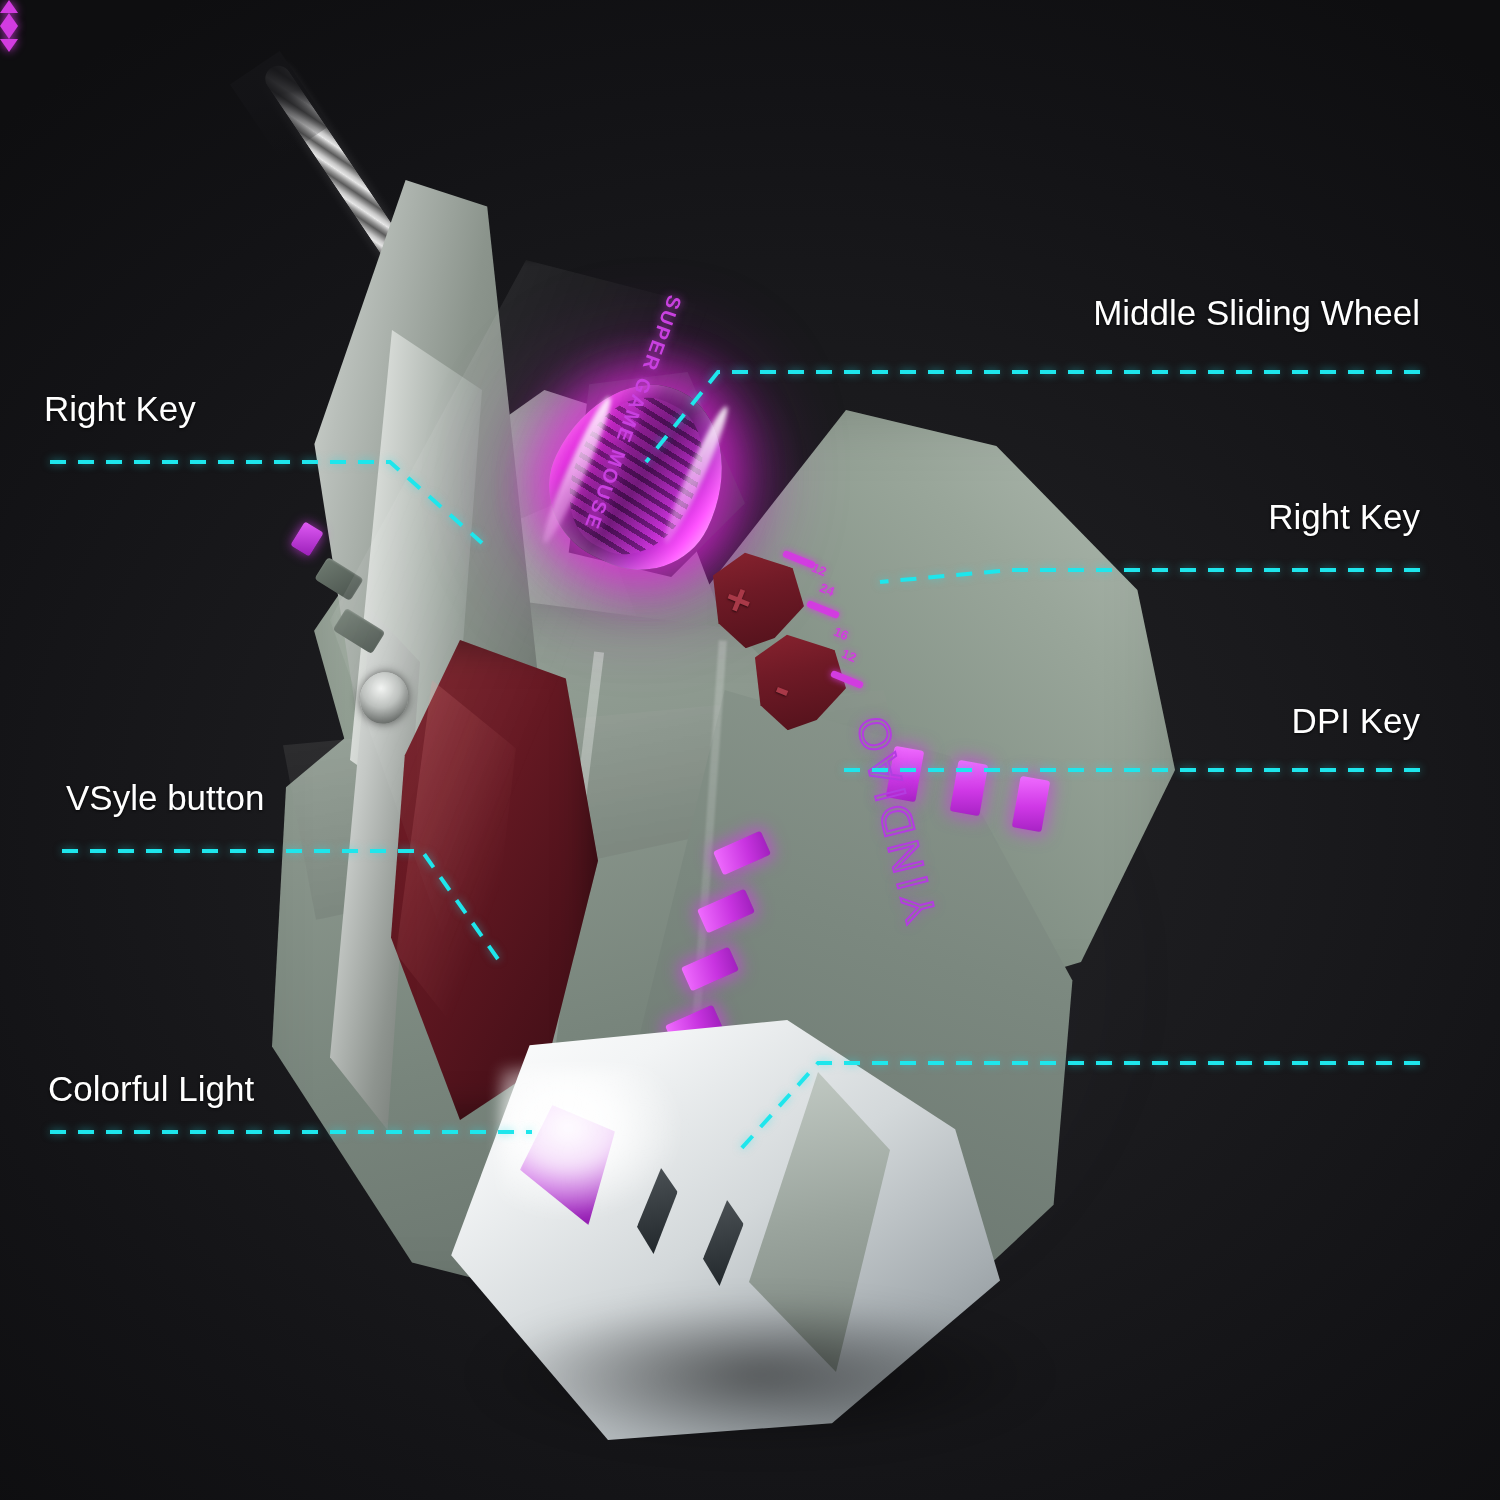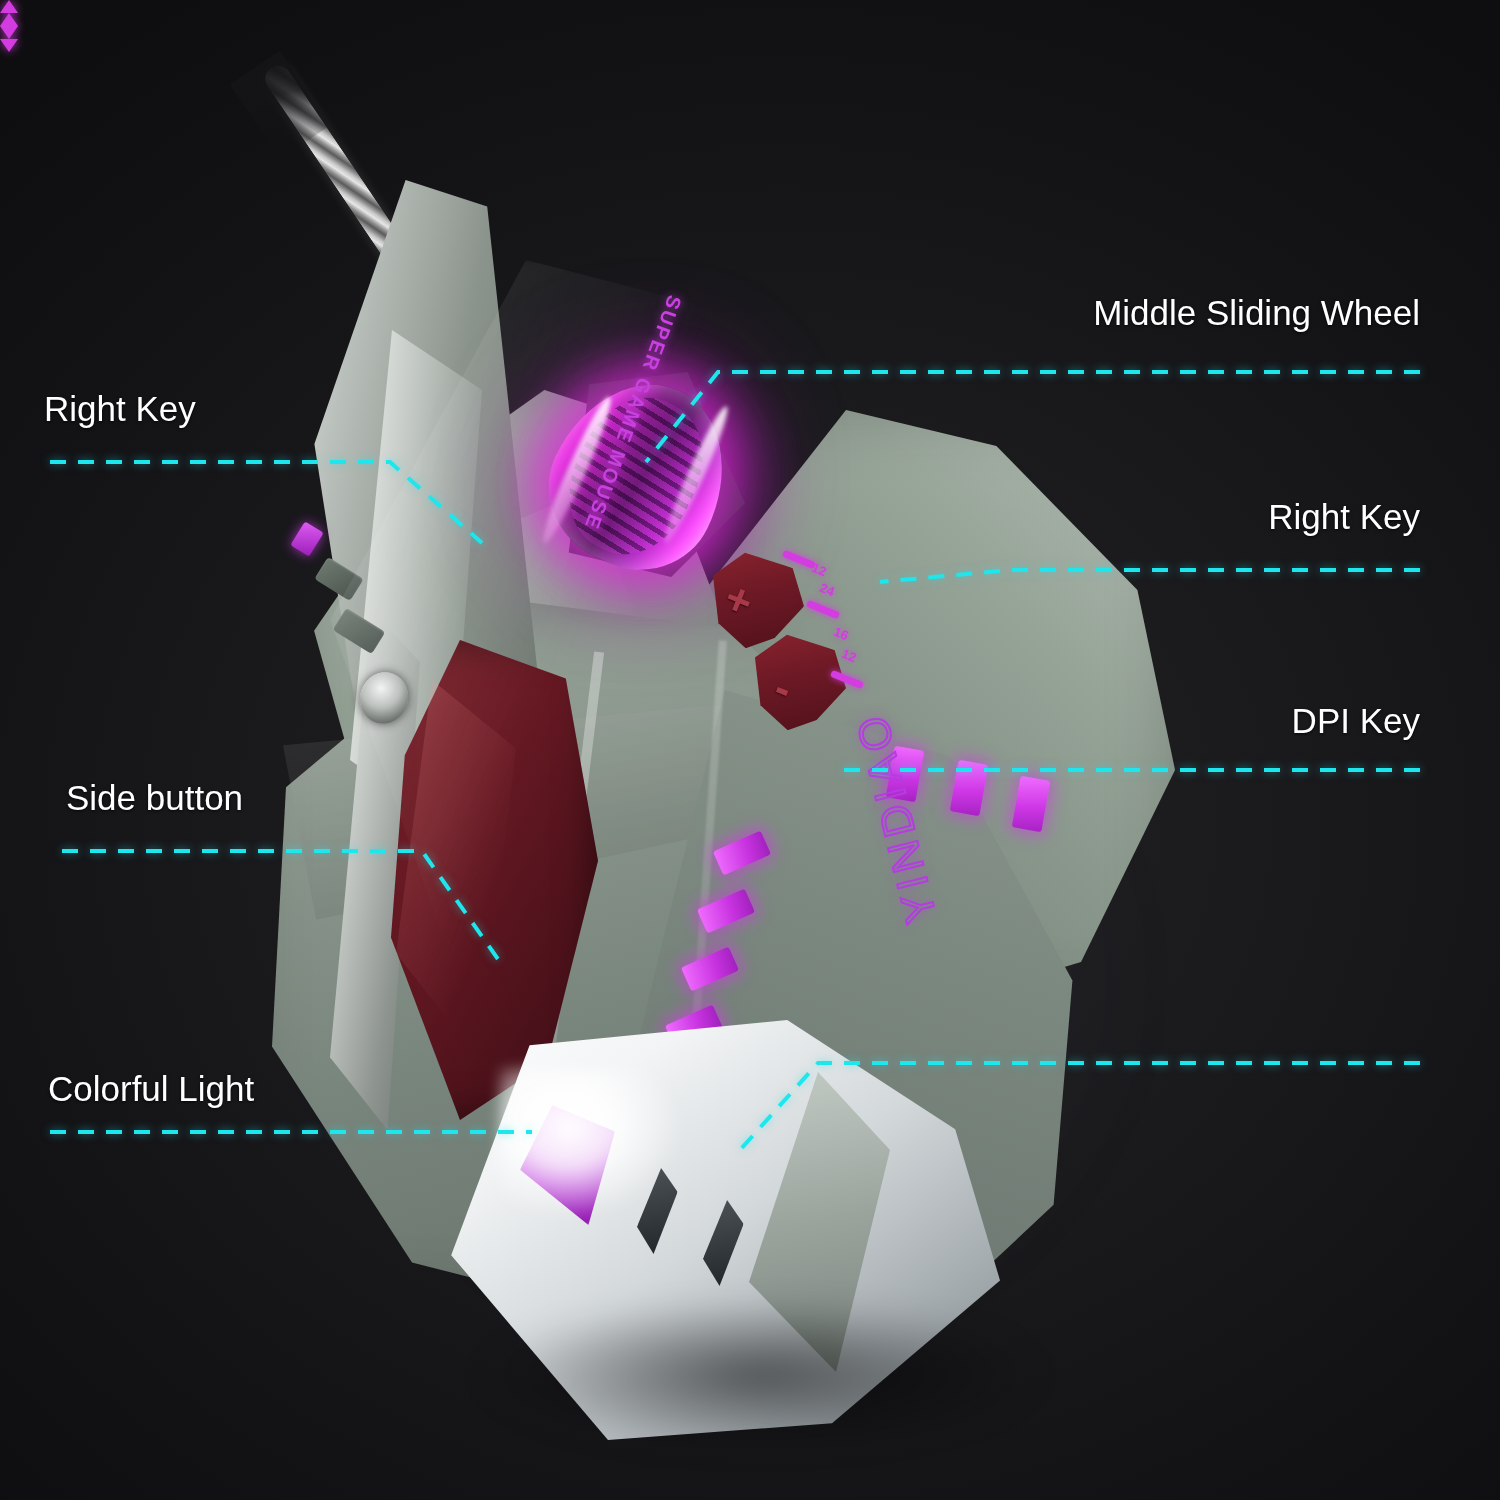--- a/index.html
+++ b/index.html
@@ -515,21 +515,21 @@
     <path d="M 1420 770 L 842 770"></path>
 
     <path d="M 1420 1063 L 818 1063 L 740 1150"></path>
   </svg>
 
   <div class="callout left" style="left:44px; top:388px;">
     <div class="lbl">Right Key</div>
   </div>
 
   <div class="callout left" style="left:66px; top:777px;">
-    <div class="lbl">Side button</div>
+    <div class="lbl">VSyle button</div>
   </div>
 
   <div class="callout left" style="left:48px; top:1068px;">
     <div class="lbl">Colorful Light</div>
   </div>
 
   <div class="callout right" style="right:80px; top:292px;">
     <div class="lbl">Middle Sliding Wheel</div>
   </div>
 

